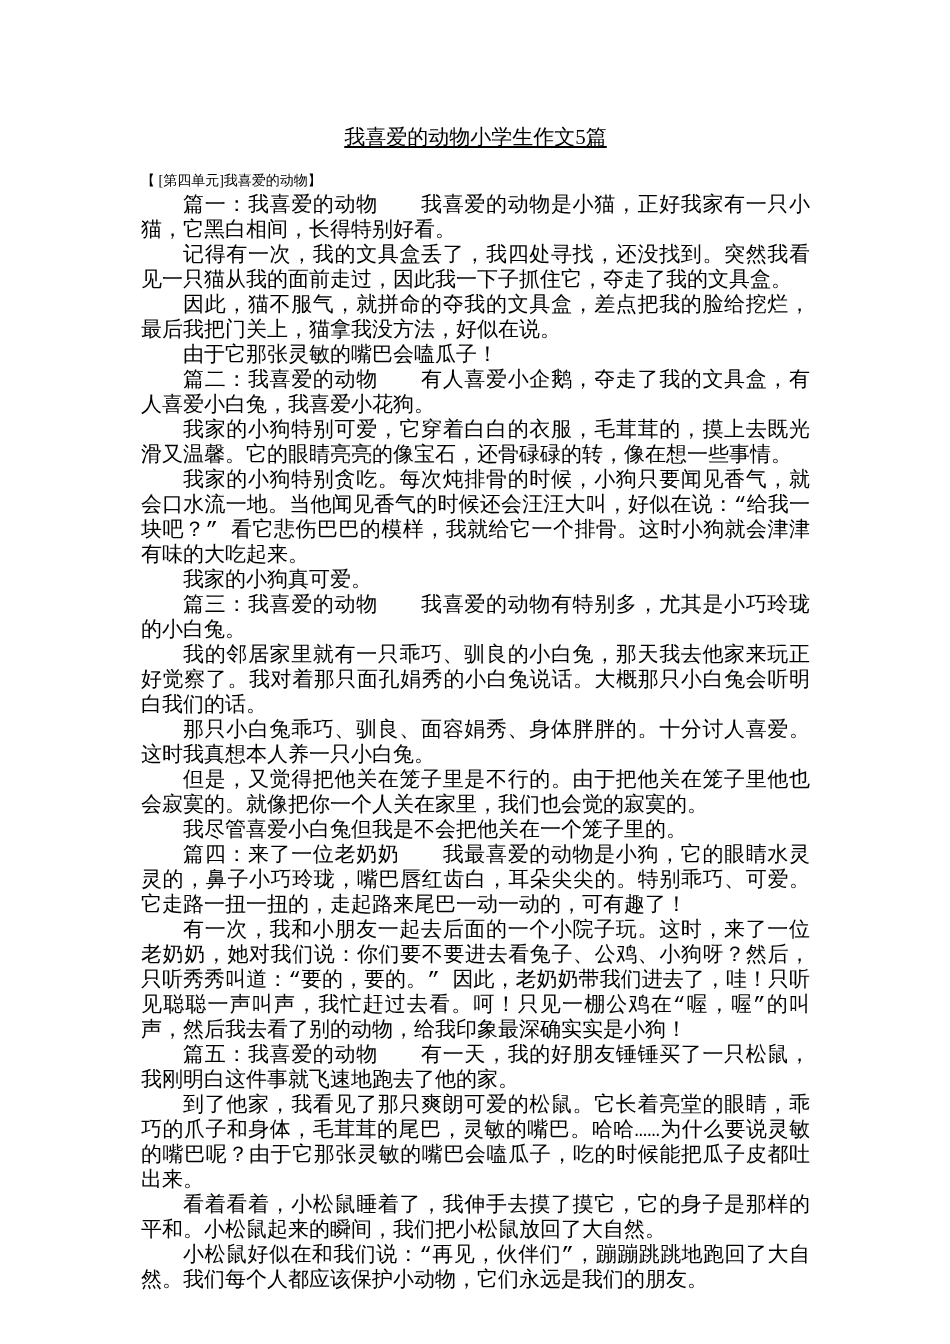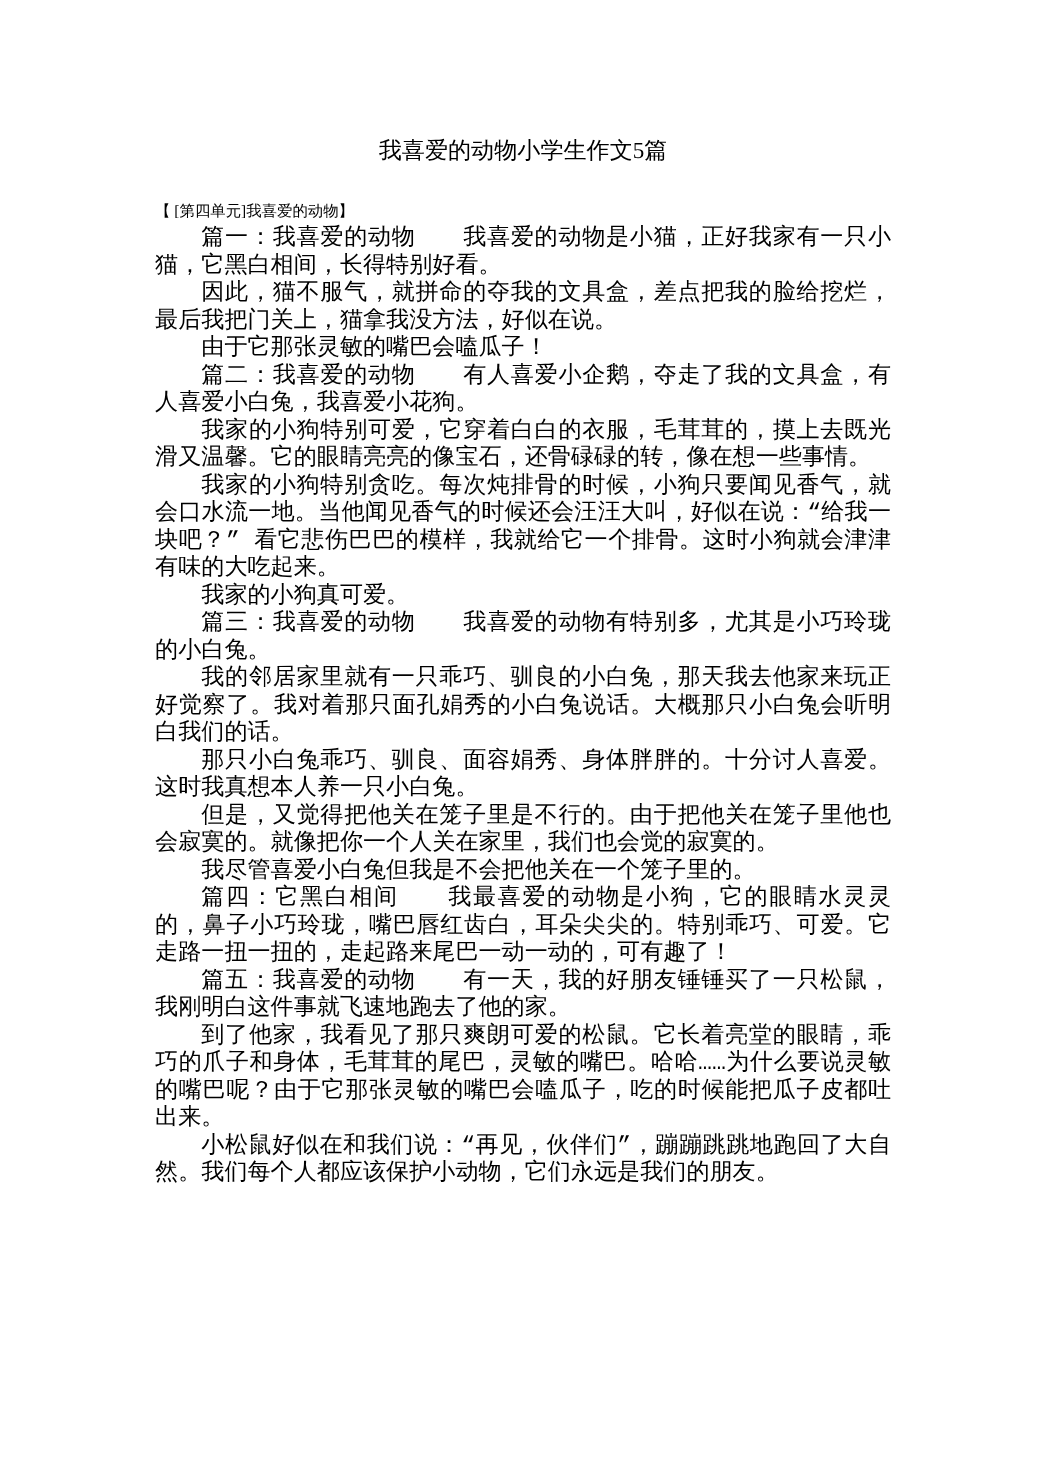--- a/index.html
+++ b/index.html
@@ -16,22 +16,23 @@
     position: absolute;
     left: 141px;
     top: 125px;
     width: 669px;
   }
   .doc-title {
     font-size: 21px;
     font-weight: normal;
     line-height: 25px;
     text-align: center;
-    margin-bottom: 30px;
+    margin-bottom: 18px;
     white-space: nowrap;
+    text-decoration: underline;
   }
   .section-header {
     font-size: 14px;
     line-height: 25px;
     text-indent: 0;
   }
   .paragraphs p {
     font-size: 21px;
     line-height: 25px;
     text-indent: 2em;
@@ -42,29 +43,32 @@
 </head>
 <body style="background: rgb(255, 255, 255); color: rgb(0, 0, 0);">
 
 <div class="page">
   <h1 class="doc-title">我喜爱的动物小学生作文5篇</h1>
 
   <p class="section-header">【 [第四单元]我喜爱的动物】</p>
 
   <div class="paragraphs">
       <p>篇一：我喜爱的动物　　我喜爱的动物是小猫，正好我家有一只小猫，它黑白相间，长得特别好看。</p>
+      <p>记得有一次，我的文具盒丢了，我四处寻找，还没找到。突然我看见一只猫从我的面前走过，因此我一下子抓住它，夺走了我的文具盒。</p>
       <p>因此，猫不服气，就拼命的夺我的文具盒，差点把我的脸给挖烂，最后我把门关上，猫拿我没方法，好似在说。</p>
       <p>由于它那张灵敏的嘴巴会嗑瓜子！</p>
       <p>篇二：我喜爱的动物　　有人喜爱小企鹅，夺走了我的文具盒，有人喜爱小白兔，我喜爱小花狗。</p>
       <p>我家的小狗特别可爱，它穿着白白的衣服，毛茸茸的，摸上去既光滑又温馨。它的眼睛亮亮的像宝石，还骨碌碌的转，像在想一些事情。</p>
       <p>我家的小狗特别贪吃。每次炖排骨的时候，小狗只要闻见香气，就会口水流一地。当他闻见香气的时候还会汪汪大叫，好似在说：“给我一块吧？” 看它悲伤巴巴的模样，我就给它一个排骨。这时小狗就会津津有味的大吃起来。</p>
       <p>我家的小狗真可爱。</p>
       <p>篇三：我喜爱的动物　　我喜爱的动物有特别多，尤其是小巧玲珑的小白兔。</p>
       <p>我的邻居家里就有一只乖巧、驯良的小白兔，那天我去他家来玩正好觉察了。我对着那只面孔娟秀的小白兔说话。大概那只小白兔会听明白我们的话。</p>
       <p>那只小白兔乖巧、驯良、面容娟秀、身体胖胖的。十分讨人喜爱。这时我真想本人养一只小白兔。</p>
       <p>但是，又觉得把他关在笼子里是不行的。由于把他关在笼子里他也会寂寞的。就像把你一个人关在家里，我们也会觉的寂寞的。</p>
       <p>我尽管喜爱小白兔但我是不会把他关在一个笼子里的。</p>
-      <p>篇四：它黑白相间　　我最喜爱的动物是小狗，它的眼睛水灵灵的，鼻子小巧玲珑，嘴巴唇红齿白，耳朵尖尖的。特别乖巧、可爱。它走路一扭一扭的，走起路来尾巴一动一动的，可有趣了！</p>
+      <p>篇四：来了一位老奶奶　　我最喜爱的动物是小狗，它的眼睛水灵灵的，鼻子小巧玲珑，嘴巴唇红齿白，耳朵尖尖的。特别乖巧、可爱。它走路一扭一扭的，走起路来尾巴一动一动的，可有趣了！</p>
+      <p>有一次，我和小朋友一起去后面的一个小院子玩。这时，来了一位老奶奶，她对我们说：你们要不要进去看兔子、公鸡、小狗呀？然后，只听秀秀叫道：“要的，要的。” 因此，老奶奶带我们进去了，哇！只听见聪聪一声叫声，我忙赶过去看。呵！只见一棚公鸡在“喔，喔”的叫声，然后我去看了别的动物，给我印象最深确实实是小狗！</p>
       <p>篇五：我喜爱的动物　　有一天，我的好朋友锤锤买了一只松鼠，我刚明白这件事就飞速地跑去了他的家。</p>
       <p>到了他家，我看见了那只爽朗可爱的松鼠。它长着亮堂的眼睛，乖巧的爪子和身体，毛茸茸的尾巴，灵敏的嘴巴。哈哈……为什么要说灵敏的嘴巴呢？由于它那张灵敏的嘴巴会嗑瓜子，吃的时候能把瓜子皮都吐出来。</p>
+      <p>看着看着，小松鼠睡着了，我伸手去摸了摸它，它的身子是那样的平和。小松鼠起来的瞬间，我们把小松鼠放回了大自然。</p>
       <p>小松鼠好似在和我们说：“再见，伙伴们”，蹦蹦跳跳地跑回了大自然。我们每个人都应该保护小动物，它们永远是我们的朋友。</p>
     </div>
 </div>
 
 </body></html>

